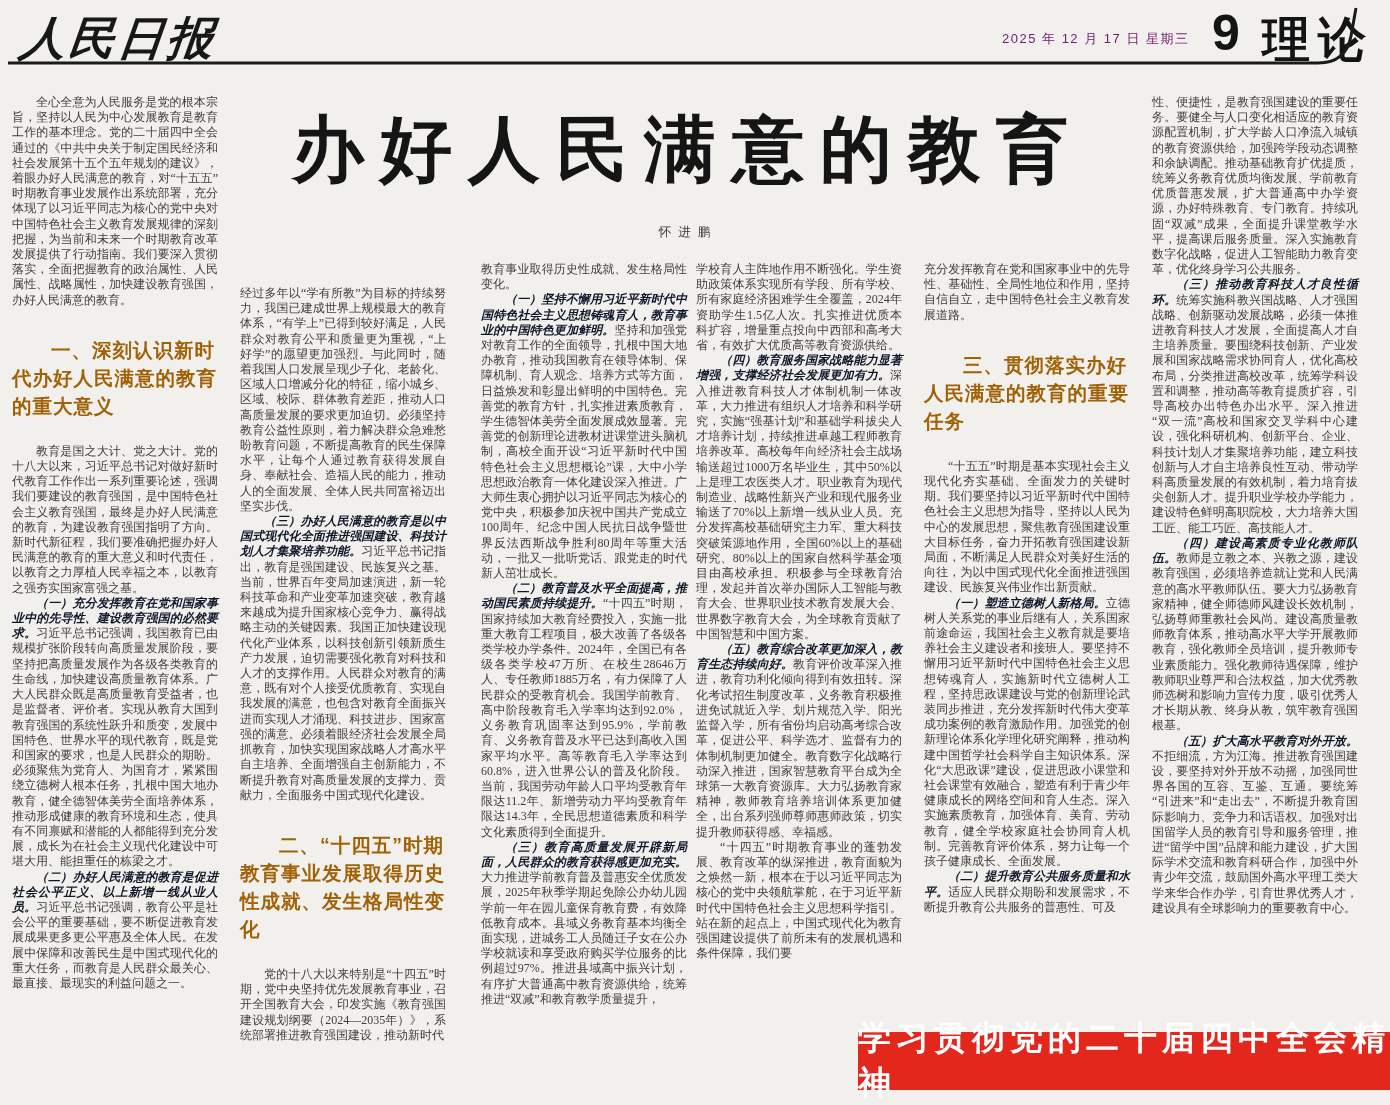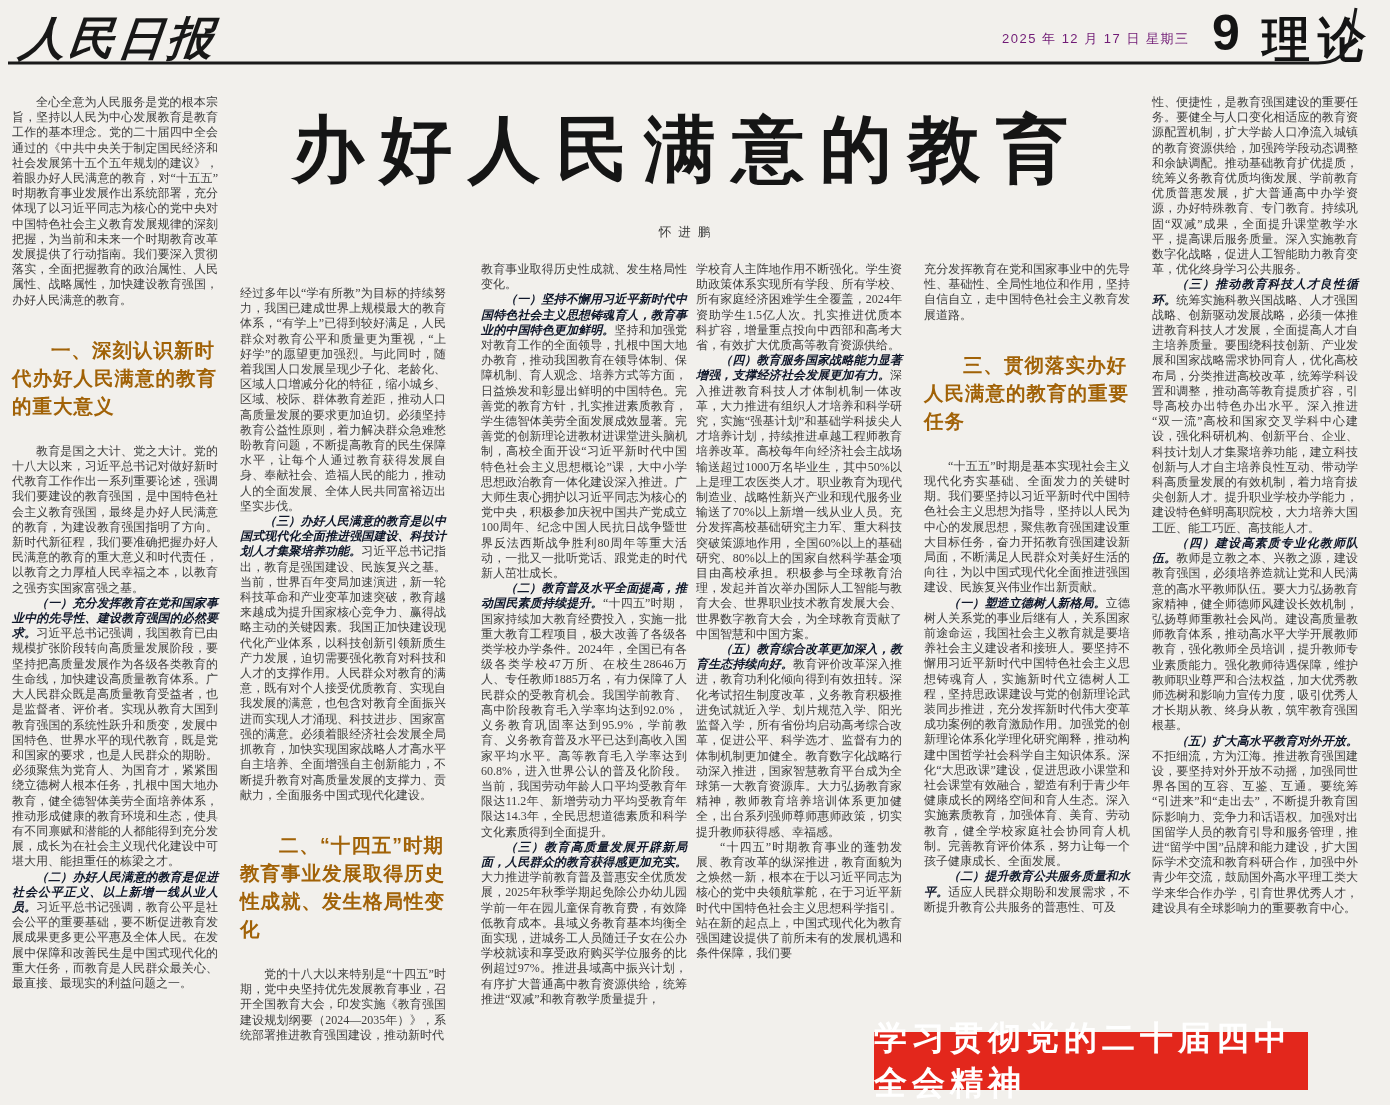--- a/index.html
+++ b/index.html
@@ -23,24 +23,24 @@
   
   .col{position:absolute;width:206px;text-align:justify;}
   .para{margin:0;text-indent:2em;font-size:12px;line-height:15.2px;color:#3d3d3d;
         letter-spacing:0;}
   .para.cont{text-indent:0;}
   .lead{font-weight:bold;font-style:italic;color:#0f172a;}
   .col-heading{font-weight:bold;font-size:19.5px;line-height:28px;color:#a16207;
         margin:28px 0 24px;text-indent:2em;letter-spacing:1px;text-align:left;
         font-family:"Liberation Sans",sans-serif;}
   
-  .banner{position:absolute;left:858px;top:1032px;width:434px;height:58px;
+  .banner{position:absolute;left:858px;top:1032px;width:532px;height:58px;
         display:flex;align-items:center;justify-content:center;
         font-family:"Liberation Sans",sans-serif;font-weight:bold;font-size:33px;
-        letter-spacing:5px;box-shadow:0 0 0 6px #f2f0ec;margin-left:16px;}
+        letter-spacing:5px;box-shadow:0 0 0 6px #f2f0ec;}
 </style>
 </head>
 <body>
 
 <div class="page">
 
   <div class="masthead-logo">人民日报</div>
   <div class="dateline">2025 年 12 月 17 日  星期三</div>
   <div class="page-no">9</div>
   <div class="section-name">理论</div>

